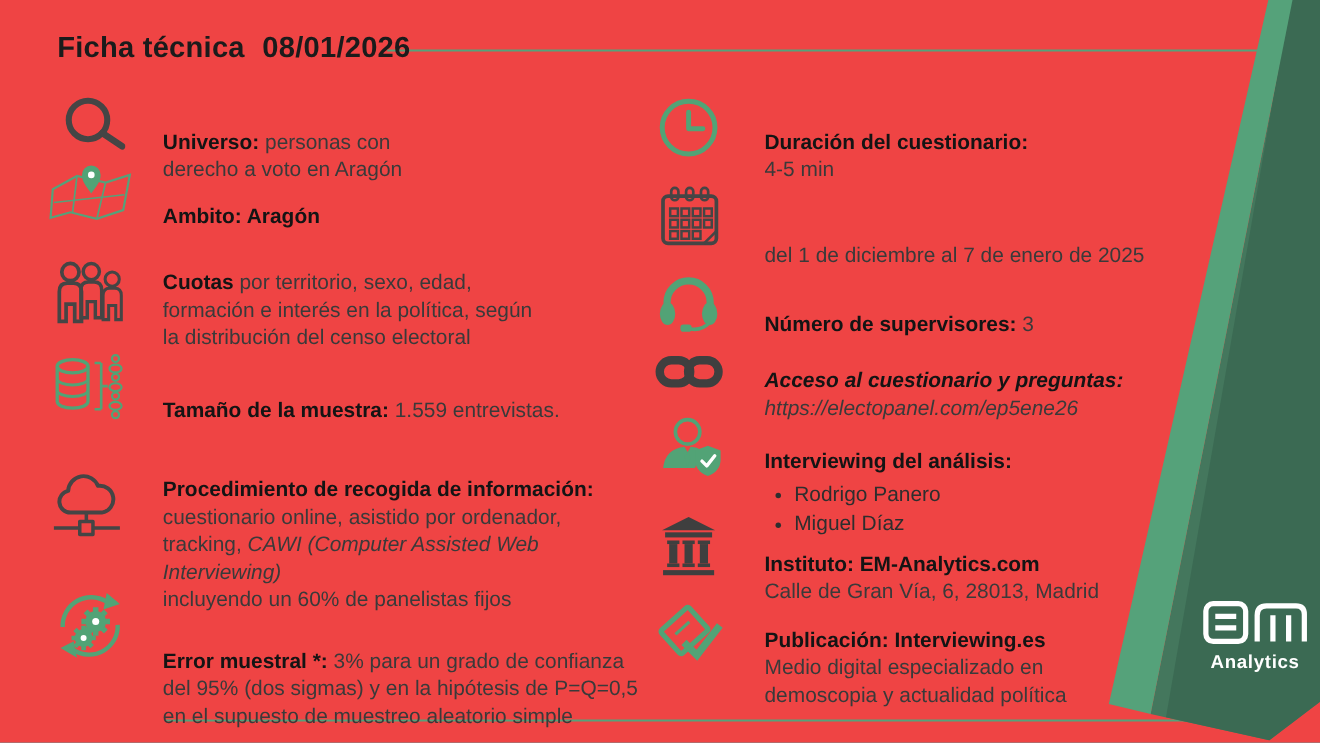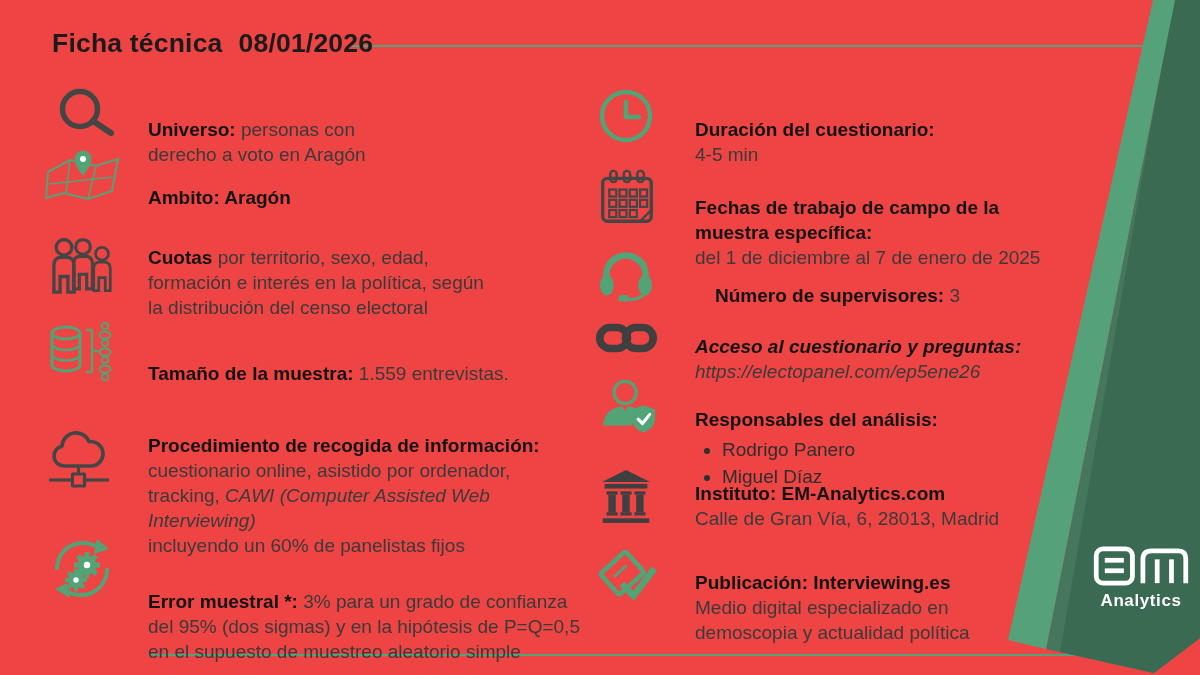--- a/index.html
+++ b/index.html
@@ -244,43 +244,42 @@
       <path d="M32,48 L42,58 L62,32" stroke="#52A376" stroke-width="7" stroke-linecap="square"></path>
     </svg>
   </div>
 
   <div class="txt" style="left:695px;top:92px;width:440px;">
     <span class="b">Duración del cuestionario:</span><span>
 4-5 min</span>
   </div>
 
   <div class="txt" style="left:695px;top:170px;width:440px;">
-    <span class="b">Fechas de trabajo de campo de la
-muestra específica:</span><span>
+    <span>
 del 1 de diciembre al 7 de enero de 2025</span>
   </div>
 
-  <div class="txt" style="left:695px;top:258px;width:440px;margin-left:20px;">
+  <div class="txt" style="left:695px;top:258px;width:440px;">
     <span class="b">Número de supervisores:</span><span> 3</span>
   </div>
 
   <div class="txt" style="left:695px;top:309px;width:440px;font-style:italic;">
     <span class="b">Acceso al cuestionario y preguntas:</span><span>
 https://electopanel.com/ep5ene26</span>
   </div>
 
   <div class="txt" style="left:695px;top:382px;width:440px;">
-    <span class="b">Responsables del análisis:</span>
+    <span class="b">Interviewing del análisis:</span>
     <ul class="bullets">
       <li>Rodrigo Panero</li>
       <li>Miguel Díaz</li>
     </ul>
   </div>
 
-  <div class="txt" style="left:695px;top:456px;width:440px;">
+  <div class="txt" style="left:695px;top:476px;width:440px;">
     <span class="b">Instituto: EM-Analytics.com</span><span>
 Calle de Gran Vía, 6, 28013, Madrid</span>
   </div>
 
   <div class="txt" style="left:695px;top:545px;width:440px;">
     <span class="b">Publicación: Interviewing.es</span><span>
 Medio digital especializado en
 demoscopia y actualidad política</span>
   </div>
 

